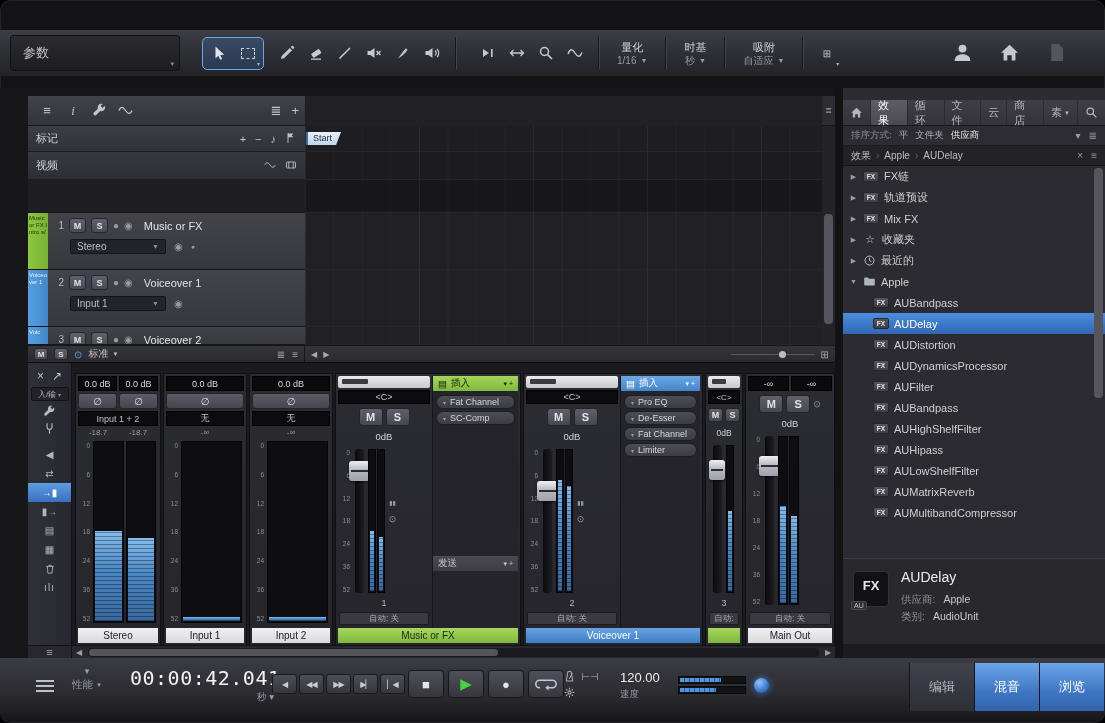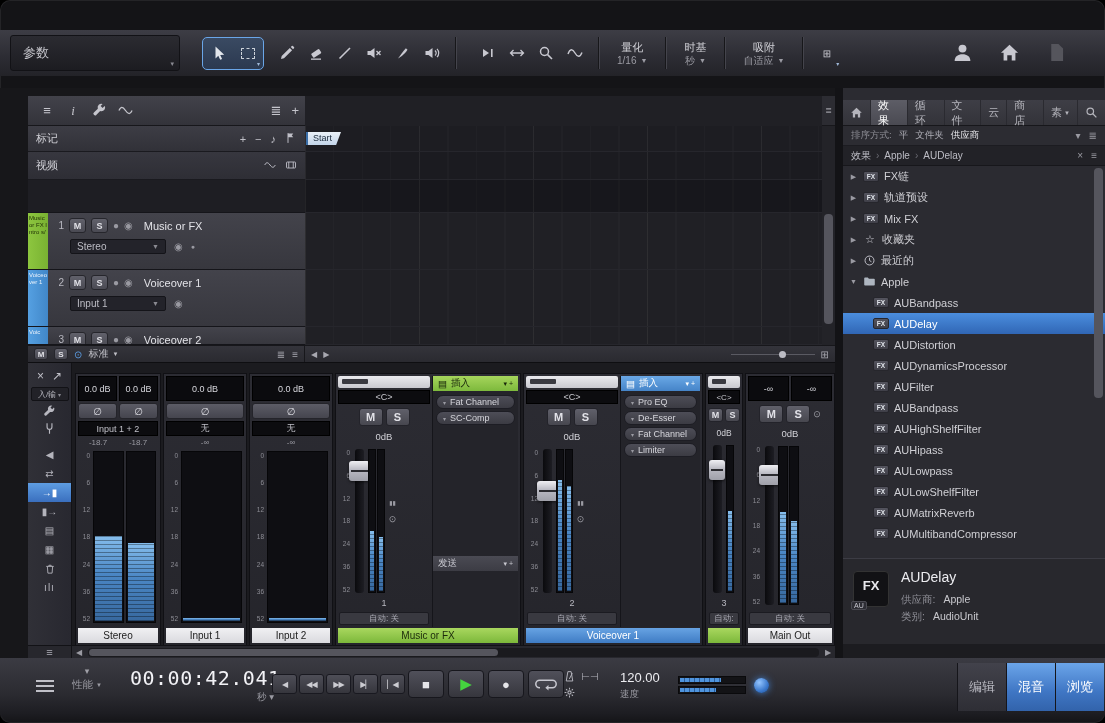--- a/index.html
+++ b/index.html
@@ -90,21 +90,21 @@
 .strip-io .dd{font-size:6px;color:#8a8a92}
 .st-ic{display:flex;align-items:center;justify-content:center;color:#c0c0c8}
 .st-ic svg{width:13px;height:13px}
 .strip-col{margin-top:6px;width:100%;display:flex;flex-direction:column}
 .st-row{width:100%;height:19px;display:flex;align-items:center;justify-content:center;color:#b4b4bc;font-size:10px;gap:1px}
 .st-row svg{width:12px;height:12px}
 .st-row.act{background:linear-gradient(#5e9de2,#3a6fbe);color:#fff}
 .mx-chs{position:absolute;left:47px;top:0;right:0;height:283px;display:flex;gap:2px;padding-top:10px}
 .ch{background:linear-gradient(#2c2c33,#25252b);border:1px solid #101014;display:flex;flex-direction:column;padding:2px}
 .dbrow{display:flex;gap:2px}
-.dbbox{flex:1;height:25px;background:#0b0b0e;border:1px solid #000;color:#d6d6dc;font-size:9px;display:flex;align-items:center;justify-content:center}
+.dbbox{flex:1;height:15px;background:#0b0b0e;border:1px solid #000;color:#d6d6dc;font-size:9px;display:flex;align-items:center;justify-content:center}
 .btnrow{display:flex;gap:2px;margin-top:2px}
 .chbtn{flex:1;height:16px;background:linear-gradient(#5c5c66,#45454e);border:1px solid #24242a;border-radius:3px;color:#dcdce2;font-size:10px;display:flex;align-items:center;justify-content:center;font-family:inherit}
 .routebox{height:15px;margin-top:2px;background:#0c0c0f;border:1px solid #000;color:#c0c0c8;font-size:9px;display:flex;align-items:center;justify-content:center;overflow:hidden;white-space:nowrap}
 .peakrow{display:flex;justify-content:space-around;color:#9a9aa2;font-size:8px;margin-top:2px}
 .fader-zone{flex:1;display:flex;padding:3px 1px;min-height:0}
 .dbscale{width:13px;display:flex;flex-direction:column;justify-content:space-between;align-items:flex-end;font-size:6.5px;color:#8d8d95;padding:2px 2px 2px 0}
 .bigmeter{flex:1;margin:1px;background:#0e0e12;border:1px solid #060608;position:relative}
 .bigmeter i,.m i{position:absolute;left:1px;right:1px;bottom:1px;background:linear-gradient(#85bdec,#4a86c4 45%,#38699f);background-image:repeating-linear-gradient(0deg,rgba(0,0,0,.35) 0 1px,transparent 1px 4px),linear-gradient(#85bdec,#4a86c4 45%,#38699f)}
 .fader-track{width:9px;margin:2px 3px;background:linear-gradient(90deg,#0a0a0d,#1d1d23);border-radius:3px;position:relative}
 .fader-cap{position:absolute;left:-6px;width:21px;height:20px;background:linear-gradient(#efeff3,#b9b9c2 45%,#9fa0a9);border-radius:3px;box-shadow:0 1px 3px rgba(0,0,0,.6)}
@@ -199,21 +199,21 @@
 .metro span{display:flex;align-items:center;justify-content:center;color:#b4b4bc;font-size:10px}
 .metro svg{width:13px;height:13px}
 .tempo{position:absolute;left:620px;top:12px;text-align:left}
 .tempo .t-val{color:#ececf0;font-size:13px}
 .tempo .t-lbl{color:#9a9aa2;font-size:9.5px;margin-top:3px}
 .t-meter{position:absolute;left:678px;top:18px;display:flex;flex-direction:column;gap:2px}
 .t-meter .bar{width:68px;height:8px;background:#131316;border:1px solid #0a0a0c;position:relative}
 .t-meter .bar i{position:absolute;left:1px;top:1px;bottom:1px;background:repeating-linear-gradient(90deg,#4f94dd 0 4px,#2b5d99 4px 5px)}
 .knob{position:absolute;left:754px;top:20px;width:15px;height:15px;border-radius:50%;background:radial-gradient(circle at 35% 30%,#92c4ff,#3a78cc 60%,#1d4a8c);box-shadow:0 0 7px rgba(70,140,230,.8)}
 .pages{position:absolute;right:1px;top:5px;display:flex}
-.page{width:49px;height:48px;border:none;font-size:13px;font-family:inherit;border-left:1px solid #15151a}
+.page{width:65px;height:48px;border:none;font-size:13px;font-family:inherit;border-left:1px solid #15151a}
 .page.dark{background:linear-gradient(#42424b,#2e2e35);color:#b8b8c0}
 .page.blue{background:linear-gradient(#6ba5e9,#3f76c4 60%,#3263ab);color:#fff}
 .splitter-v{position:absolute;left:835px;top:88px;width:8px;bottom:65px;background:#131316}
 </style>
 </head>
 <body>
 
 <div class="window">
 
 
@@ -928,24 +928,20 @@
         <div class="tree-row plugin">
           <span class="chip">FX</span>
           <span>AUHighShelfFilter</span>
         </div>
         <div class="tree-row plugin">
           <span class="chip">FX</span>
           <span>AUHipass</span>
         </div>
         <div class="tree-row plugin">
           <span class="chip">FX</span>
-          <span>AULowpass</span>
-        </div>
-        <div class="tree-row plugin">
-          <span class="chip">FX</span>
           <span>AULowShelfFilter</span>
         </div>
         <div class="tree-row plugin">
           <span class="chip">FX</span>
           <span>AUMatrixReverb</span>
         </div>
         <div class="tree-row plugin">
           <span class="chip">FX</span>
           <span>AUMultibandCompressor</span>
         </div>

